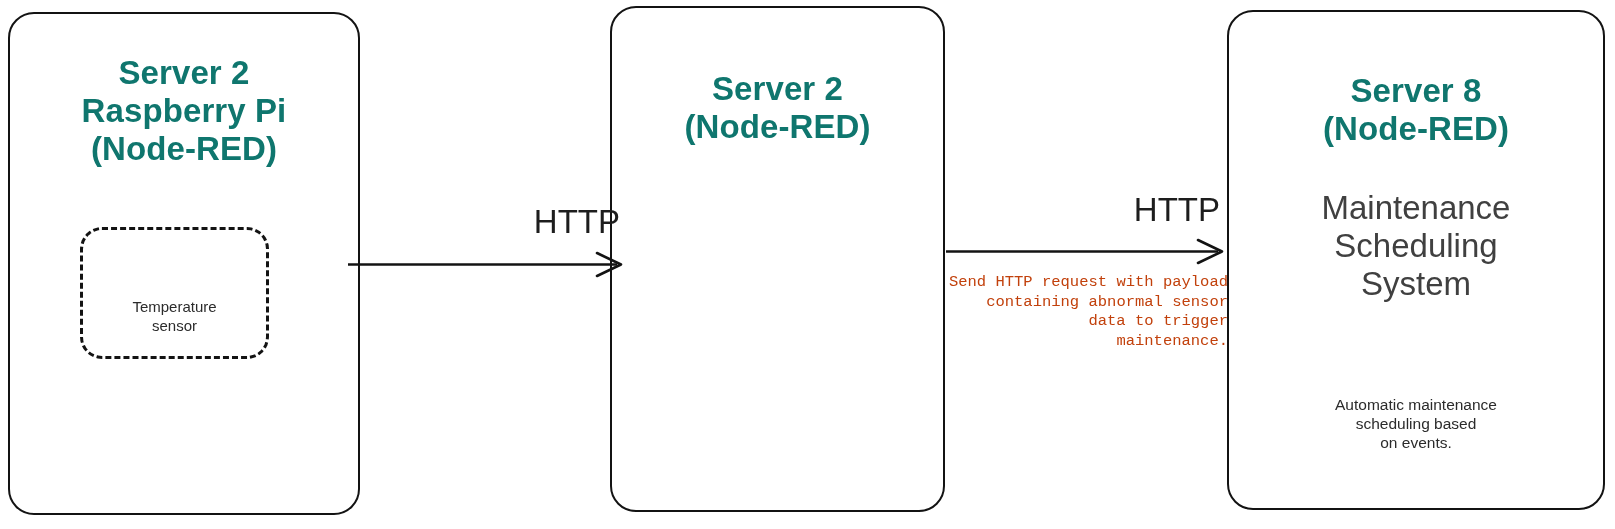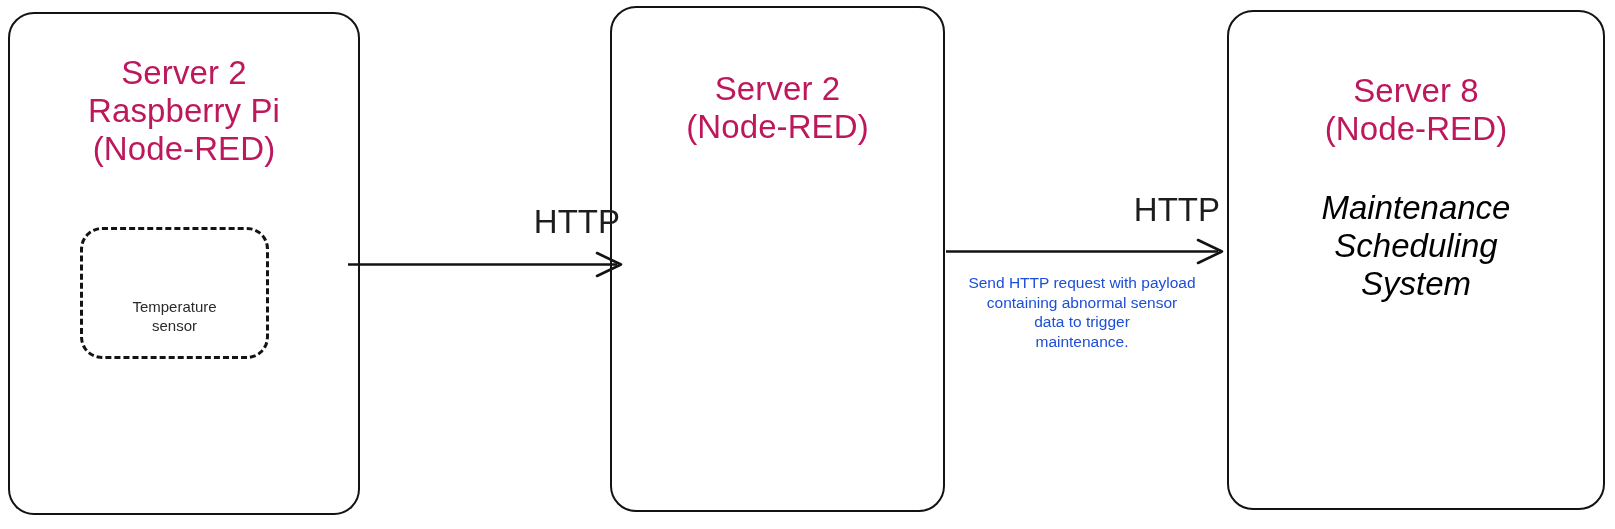--- a/index.html
+++ b/index.html
@@ -32,29 +32,29 @@
     position: absolute;
     left: 0;
     right: 0;
     text-align: center;
     white-space: pre-line;
   }
 
   .title {
     font-size: 33px;
     line-height: 38px;
-    color: #be185d;
+    color: #0f766e;
     letter-spacing: 0.1px;
+    font-weight: bold;
   }
 
   .subtitle {
     font-size: 33px;
     line-height: 38px;
-    color: #000000;
-    font-style: italic;
+    color: #404040;
   }
 
   .caption {
     font-size: 15.5px;
     line-height: 19px;
     color: #2b2b2b;
   }
 
   .sensor-box {
     position: absolute;
@@ -87,25 +87,26 @@
   .edge-label-main {
     position: absolute;
     text-align: right;
     font-size: 33px;
     line-height: 38px;
     color: #1d1d1d;
   }
 
   .edge-label-sub {
     position: absolute;
-    text-align: center;
+    text-align: right;
     font-size: 15.5px;
     line-height: 19.5px;
-    color: #1d4ed8;
+    color: #c2410c;
     white-space: pre-line;
+    font-family: Liberation Mono, monospace;
   }
 </style>
 </head>
 <body>
 
 <div id="canvas">
 
   <div class="node" style="left:8px; top:12px; width:352px; height:503px;">
     <div class="node-text title" style="top:40px;">Server 2
 Raspberry Pi
@@ -121,20 +122,23 @@
     <div class="node-text title" style="top:62px;">Server 2
 (Node-RED)</div>
   </div>
 
   <div class="node" style="left:1227px; top:10px; width:378px; height:500px;">
     <div class="node-text title" style="top:60px;">Server 8
 (Node-RED)</div>
     <div class="node-text subtitle" style="top:177px;">Maintenance
 Scheduling
 System</div>
+    <div class="node-text caption" style="top:383px;">Automatic maintenance
+scheduling based
+on events.</div>
   </div>
 
   <svg class="edge-layer" viewBox="0 0 1615 529" width="1615" height="529">
 
     <g>
       <line x1="348" y1="264.5" x2="617" y2="264.5" stroke="#131313" stroke-width="2.6"></line>
       <polyline points="597,253 621,264.5 597,276" fill="none" stroke="#131313" stroke-width="2.6" stroke-linecap="round" stroke-linejoin="round"></polyline>
     </g>
 
     <g>

